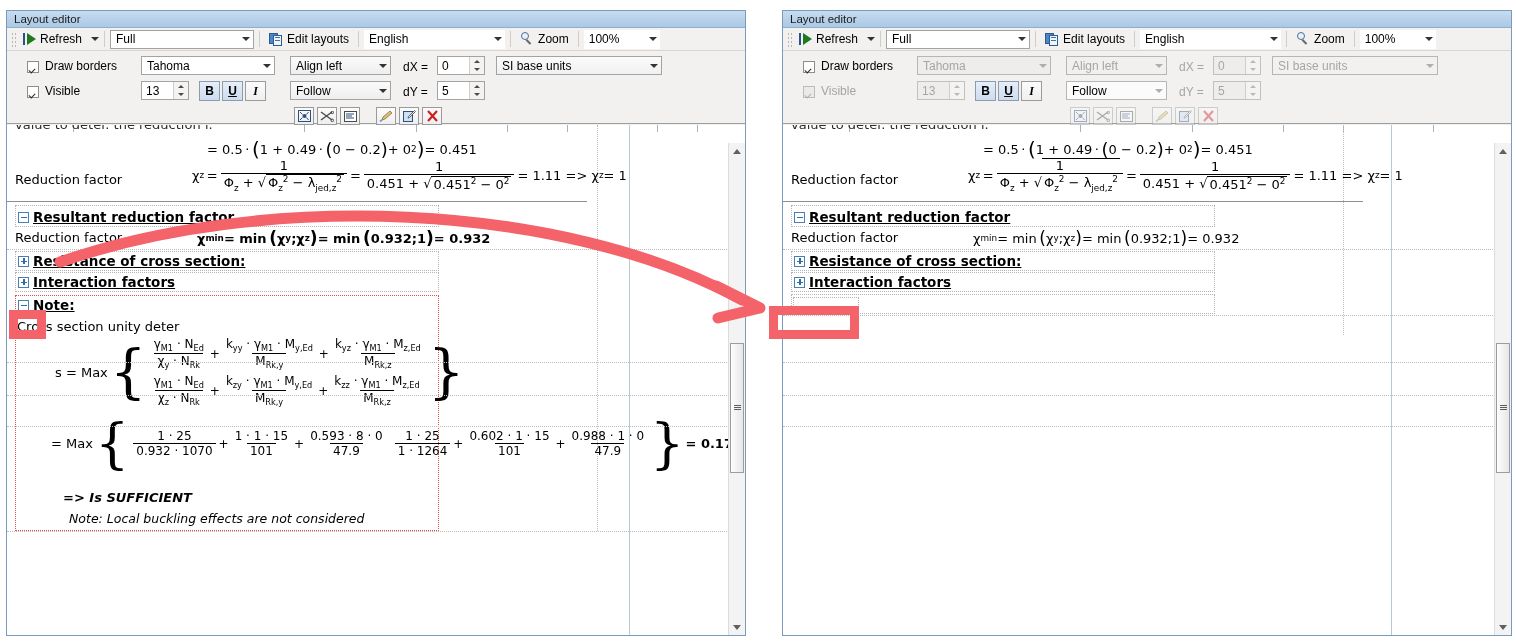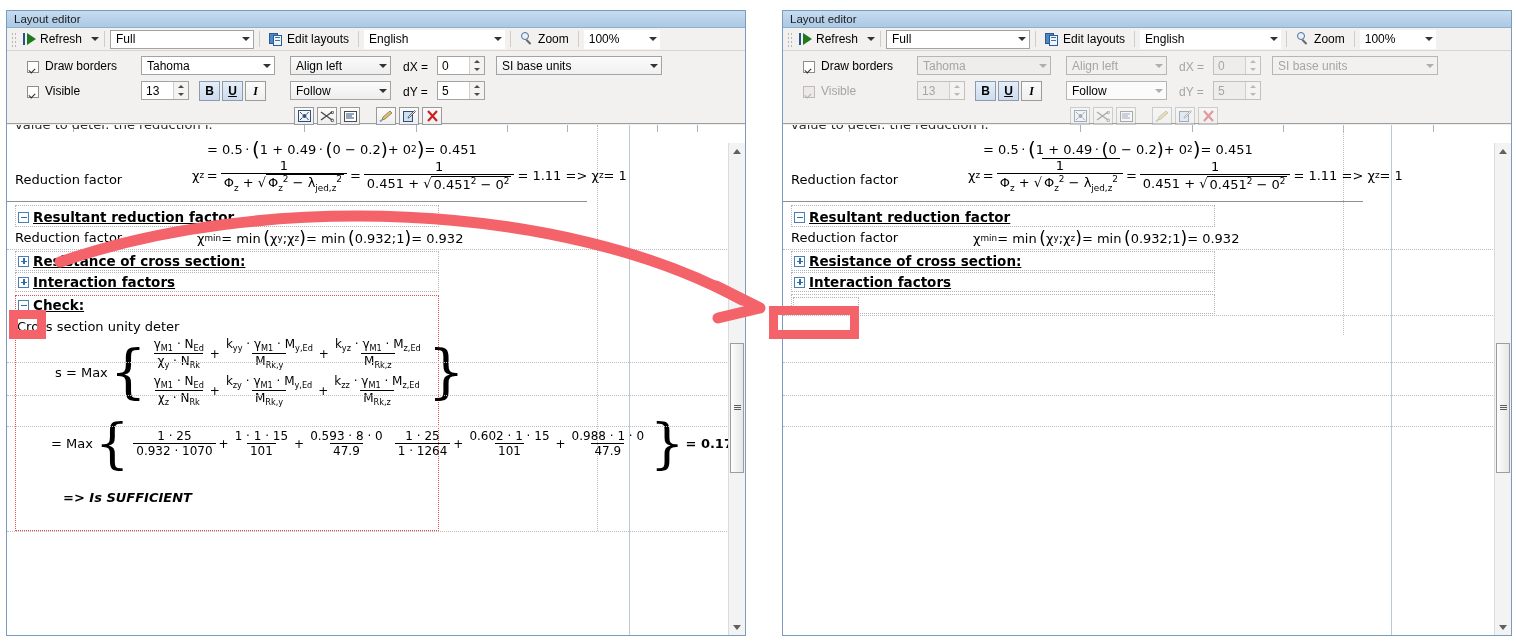--- a/index.html
+++ b/index.html
@@ -315,41 +315,41 @@
       </div>
 
       <div class="solidline" style="left:0;width:580px;top:76px;"></div>
 
       <div class="dashbox" style="left:8px;top:80px;width:424px;height:22px;"></div>
       <div class="sect" style="left:11px;top:84px;">
         <span class="pm"></span>
         <span class="st">Resultant reduction factor</span>
       </div>
       <div class="lab" style="left:8px;top:105px;">Reduction factor</div>
-      <div class="mathrow" style="left:190px;top:103px;">
+      <div class="mathrow" style="left:190px;top:103px;font-weight:bold;">
         <span class="eq">χ<sub>min</sub> = min <span style="font-size:17px;">(</span>χ<sub>y</sub>;χ<sub>z</sub><span style="font-size:17px;">)</span>= min <span style="font-size:17px;">(</span>0.932;1<span style="font-size:17px;">)</span>= 0.932</span>
       </div>
       <div class="hdot" style="top:124px;"></div>
 
       <div class="dashbox" style="left:8px;top:126px;width:424px;height:20px;"></div>
       <div class="sect" style="left:11px;top:128px;">
         <span class="pm plus"></span>
         <span class="st">Resistance of cross section:</span>
       </div>
 
       <div class="dashbox" style="left:8px;top:147px;width:424px;height:20px;"></div>
       <div class="sect" style="left:11px;top:149px;">
         <span class="pm plus"></span>
         <span class="st">Interaction factors</span>
       </div>
 
       <div class="redbox" style="left:8px;top:170px;width:424px;height:236px;"></div>
       <div class="sect" style="left:11px;top:172px;">
         <span class="pm"></span>
-        <span class="st">Check:</span>
+        <span class="st">Note:</span>
       </div>
 
       <div class="lab" style="left:10px;top:194px;">Cross section unity deter</div>
 
       <div class="mathrow" style="left:48px;top:212px;">
         <span class="eq" style="align-items:center;">
           <span>s = Max</span>
           <span style="font-size:58px;font-family:'DejaVu Serif',serif;line-height:0.8;margin:0 1px 0 2px;">{</span>
           <span style="display:inline-flex;flex-direction:column;gap:3px;">
             <span style="display:inline-flex;align-items:center;font-size:12px;">
@@ -418,20 +418,21 @@
                   <span class="den">47.9</span>
                 </span>
             </span>
           </span>
           <span style="font-size:54px;font-family:'DejaVu Serif',serif;line-height:0.8;margin-right:1px;">}</span>
           <b style="font-size:13px;">= 0.171 &lt; 1</b>
         </span>
       </div>
 
       <div class="lab" style="left:56px;top:365px;font-weight:bold;font-style:italic;font-size:13px;">=&gt; Is SUFFICIENT</div>
+      <div class="lab" style="left:62px;top:386px;font-style:italic;font-size:12.5px;">Note: Local buckling effects are not considered</div>
 
       <div class="hdot" style="top:237px;"></div>
       <div class="hdot" style="top:270px;"></div>
       <div class="hdot" style="top:301px;"></div>
       <div class="hdot" style="top:406px;"></div>
     </div>
 
     <div class="vscroll" style="right:0;top:132px;height:492px;">
       <div class="arrow up" style="top:0;">
           <i></i>

